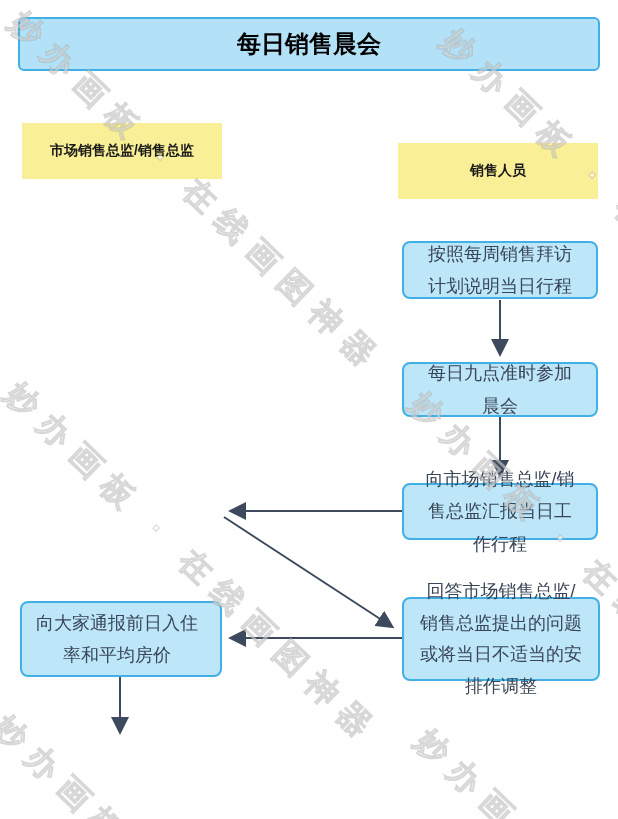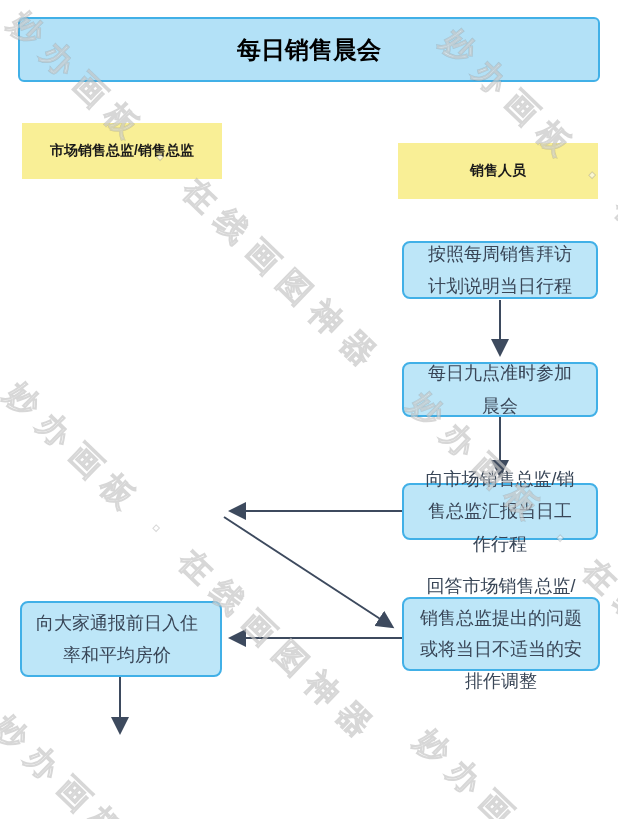--- a/index.html
+++ b/index.html
@@ -5,33 +5,33 @@
   html,body{margin:0;padding:0;}
   body{font-family:"Liberation Sans","DejaVu Sans",sans-serif;background:#ffffff;}
   .canvas{position:relative;width:618px;height:819px;background:#ffffff;overflow:hidden;}
 
   
   .arrows{position:absolute;left:0;top:0;width:618px;height:819px;z-index:1;}
 
   
   .node{position:absolute;z-index:2;display:flex;align-items:center;justify-content:center;
         text-align:center;box-sizing:border-box;}
-  .title-box{left:18px;top:17px;width:582px;height:65px;background:#b3e1f7;
+  .title-box{left:18px;top:17px;width:582px;height:54px;background:#b3e1f7;
         border:2px solid #41b0e7;border-radius:6px;font-size:24px;font-weight:bold;color:#000;}
   .lane{background:#f9ef96;border:none;border-radius:0;font-size:14px;font-weight:bold;
         color:#1a1a1a;height:56px;}
   .lane-left{left:22px;top:123px;width:200px;}
   .lane-right{left:398px;top:123px;width:200px;margin-top:20px;}
   .flow{background:#bde6f8;border:2px solid #41b0e7;border-radius:8px;font-size:18px;
         color:#394657;line-height:1.8;padding:2px 16px;}
   .n1{left:402px;top:241px;width:196px;height:58px;}
   .n2{left:402px;top:362px;width:196px;height:55px;}
   .n3{left:402px;top:483px;width:196px;height:57px;}
   .n4{left:20px; top:482px;width:202px;height:58px;}
-  .n5{left:402px;top:597px;width:198px;height:74px;line-height:1.75;}
+  .n5{left:402px;top:597px;width:198px;height:84px;line-height:1.75;}
   .n6{left:20px; top:601px;width:202px;height:76px;padding-left:8px;}
   .n7{left:20px; top:740px;width:198px;height:60px;}
 
   
   .wm{position:absolute;z-index:3;white-space:nowrap;pointer-events:none;
       font-size:32px;letter-spacing:12px;font-weight:bold;
       color:rgba(255,255,255,0.55);
       -webkit-text-stroke:1px rgba(110,110,110,0.28);
       transform:rotate(44deg);transform-origin:left top;}
   .wm1{left:30px;top:2px;}

